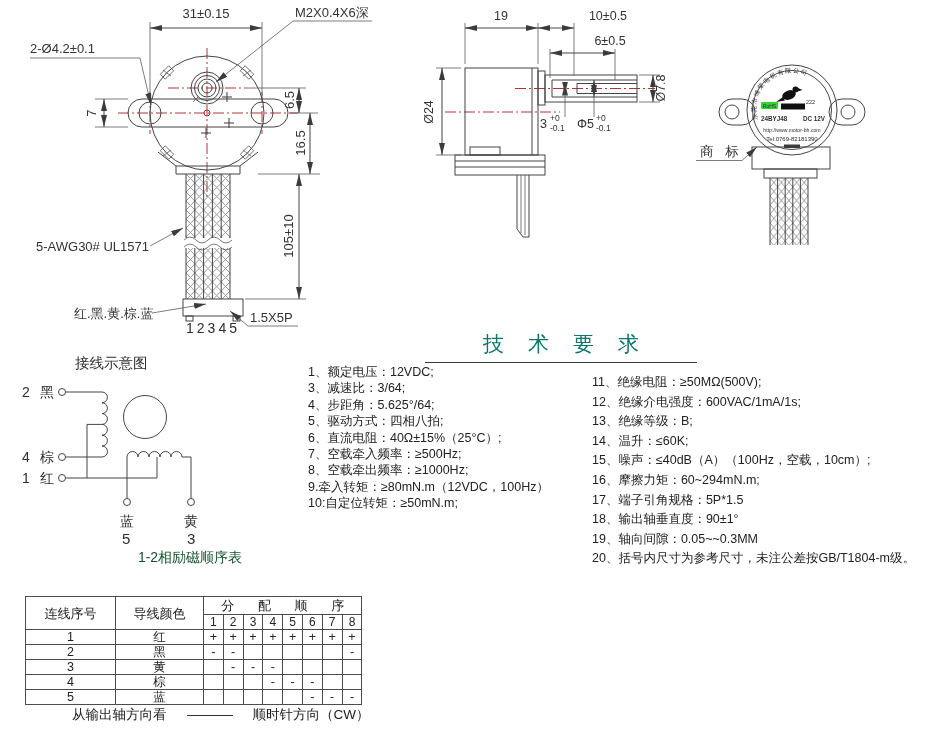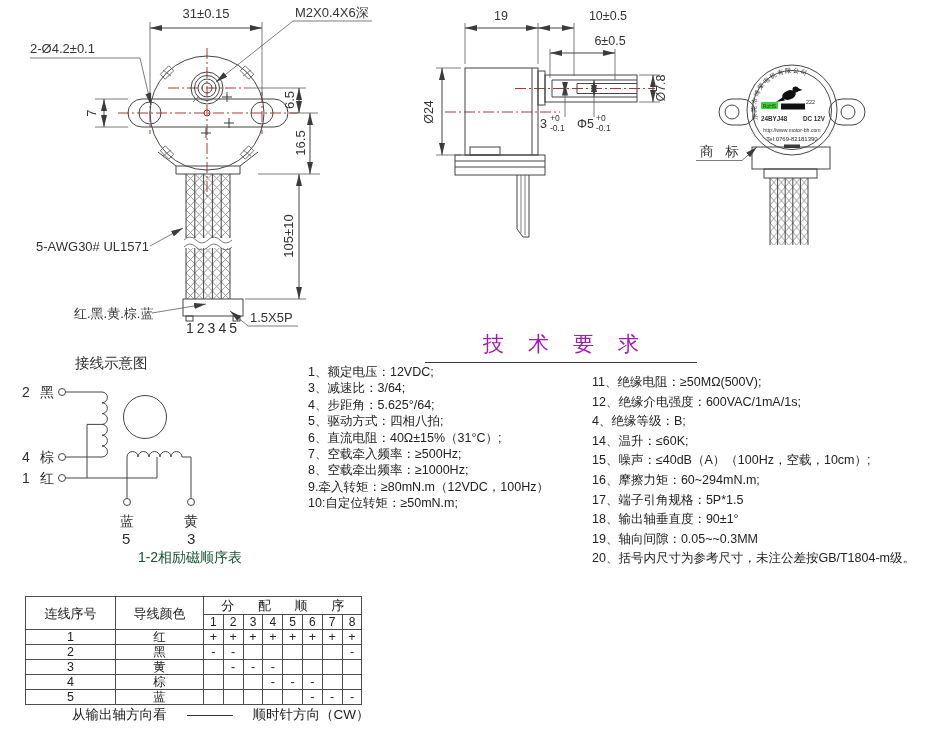--- a/index.html
+++ b/index.html
@@ -8,21 +8,21 @@
   svg{position:absolute;overflow:visible;}
   svg text{font-family:"Liberation Sans","DejaVu Sans",sans-serif;fill:#2e2e2e;}
   .ln{stroke:#454545;fill:none;stroke-width:1;}
   .thin{stroke:#5a5a5a;fill:none;stroke-width:0.8;}
   .red{stroke:#b13434;fill:none;stroke-width:1;stroke-dasharray:11 3 2 3;}
   .dim{font-size:13px;fill:#333;}
   .dims{font-size:12.5px;fill:#333;}
   .tol{font-size:8.5px;fill:#333;}
   .abs{position:absolute;}
   .tech-title{left:425px;top:330px;width:272px;text-align:center;font-size:21px;
-              letter-spacing:24px;text-indent:24px;color:#a21caf;border-bottom:1.2px solid #3a3a3a;
+              letter-spacing:24px;text-indent:24px;color:#0f766e;border-bottom:1.2px solid #3a3a3a;
               padding-bottom:4px;}
   .tech-col{font-size:12.5px;color:#222;white-space:nowrap;}
   .tech-col.l{left:308px;top:364px;line-height:16.4px;}
   .tech-col.r{left:592px;top:373px;line-height:19.6px;}
   .seq-title{left:90px;top:549px;width:200px;text-align:center;font-size:14px;color:#14532d;}
   table.seq{position:absolute;left:25px;top:596px;width:337px;border-collapse:collapse;
             table-layout:fixed;font-size:12.5px;color:#222;padding-left:24px;}
   table.seq td,table.seq th{border:1px solid #4c4c4c;text-align:center;padding:0;
             font-weight:normal;line-height:1;height:14px;overflow:hidden;}
   table.seq tr.h1 th{height:17px;font-size:13px;}
@@ -319,31 +319,31 @@
     </g>
   </svg>
 
   <div class="abs tech-title">技术要求</div>
 
   <div class="abs tech-col l">
     <div>1、额定电压：12VDC;</div>
     <div>3、减速比：3/64;</div>
     <div>4、步距角：5.625°/64;</div>
     <div>5、驱动方式：四相八拍;</div>
-    <div>6、直流电阻：40Ω±15%（31°C）;</div>
+    <div>6、直流电阻：40Ω±15%（25°C）;</div>
     <div>7、空载牵入频率：≥500Hz;</div>
     <div>8、空载牵出频率：≥1000Hz;</div>
     <div>9.牵入转矩：≥80mN.m（12VDC，100Hz）</div>
     <div>10:自定位转矩：≥50mN.m;</div>
   </div>
 
   <div class="abs tech-col r">
     <div>11、绝缘电阻：≥50MΩ(500V);</div>
     <div>12、绝缘介电强度：600VAC/1mA/1s;</div>
-    <div>4、绝缘等级：B;</div>
+    <div>13、绝缘等级：B;</div>
     <div>14、温升：≤60K;</div>
     <div>15、噪声：≤40dB（A）（100Hz，空载，10cm）;</div>
     <div>16、摩擦力矩：60~294mN.m;</div>
     <div>17、端子引角规格：5P*1.5</div>
     <div>18、输出轴垂直度：90±1°</div>
     <div>19、轴向间隙：0.05~~0.3MM</div>
     <div>20、括号内尺寸为参考尺寸，未注公差按GB/T1804-m级。</div>
   </div>
 
   <div class="abs seq-title">1-2相励磁顺序表</div>

